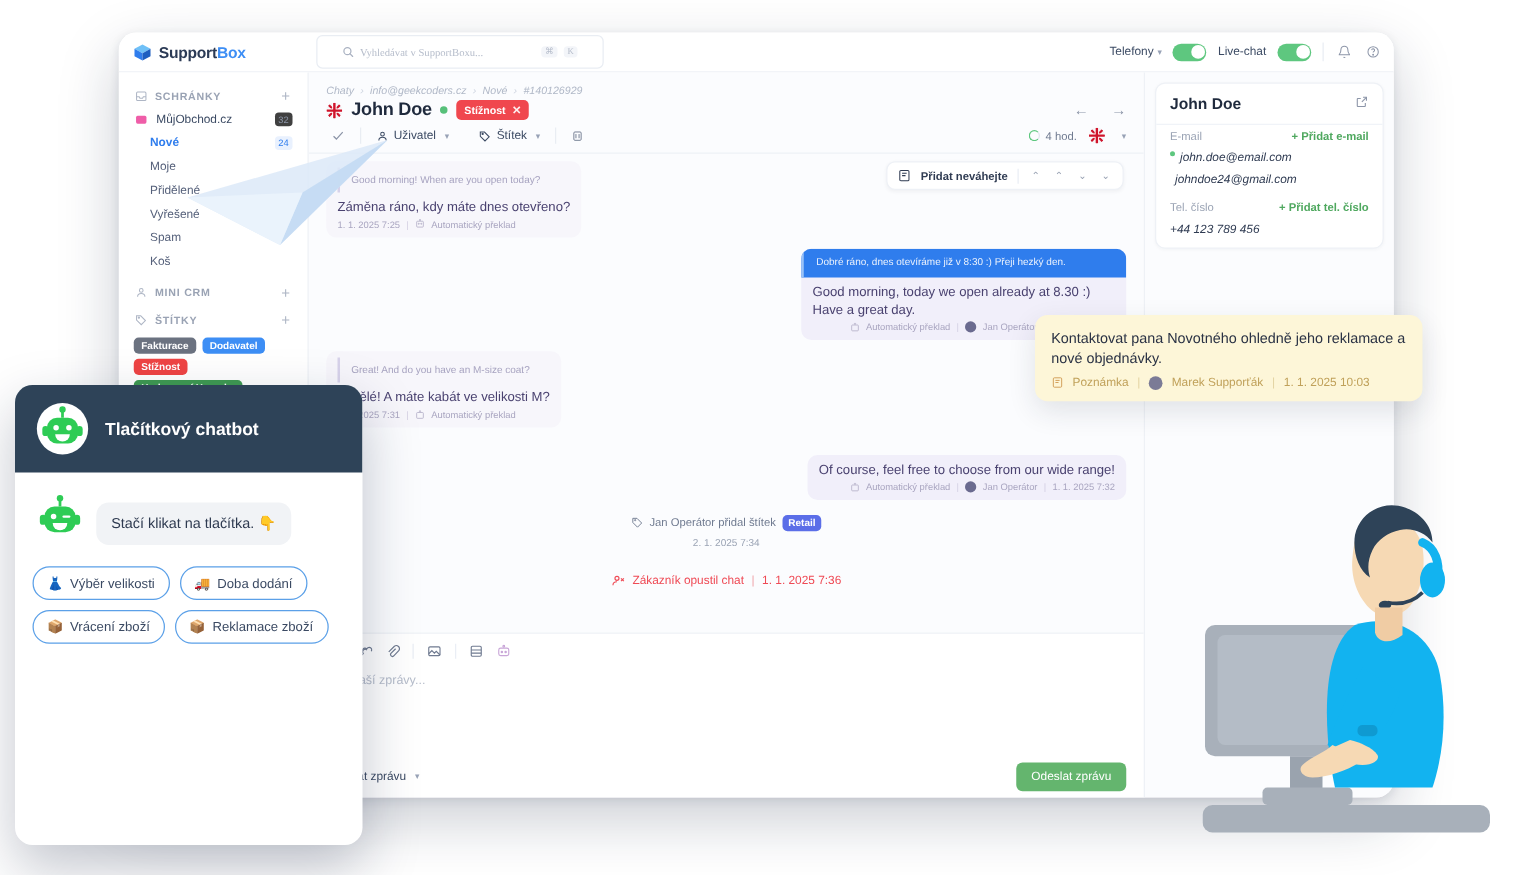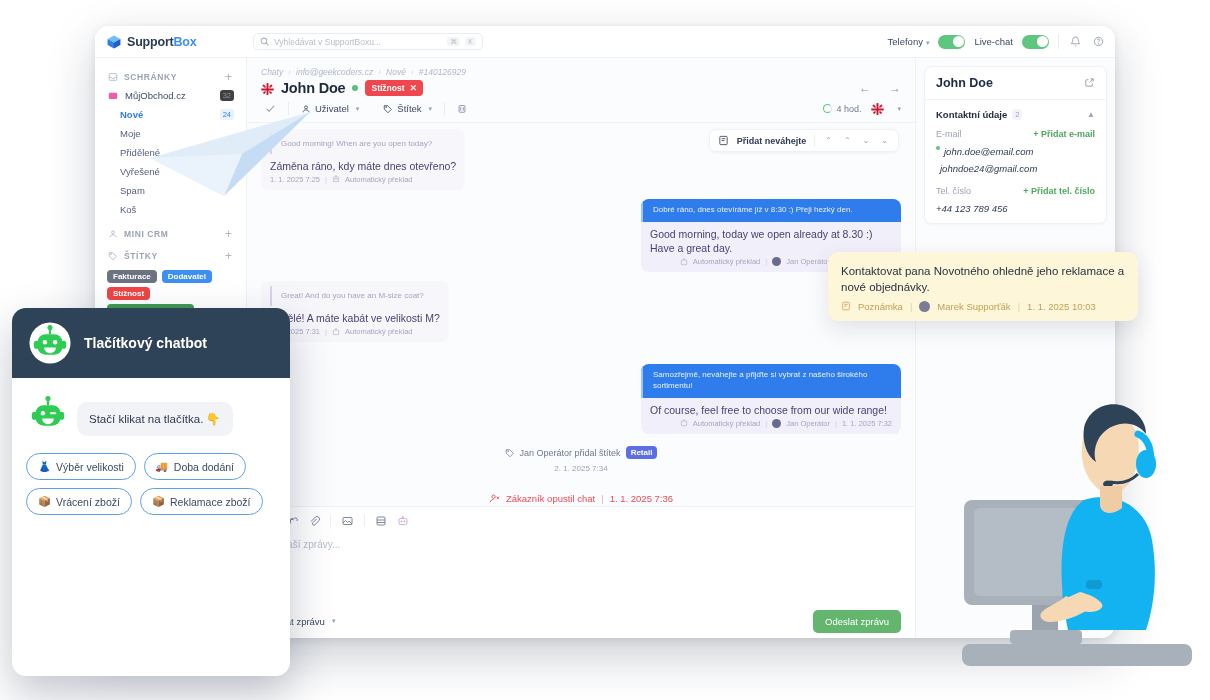--- a/index.html
+++ b/index.html
@@ -27,22 +27,22 @@
   }
 
   
   .topbar { height: 32px; display:flex; align-items:center; padding: 0 10px 0 12px;
             border-bottom: 1px solid #eef1f6; flex: 0 0 32px; background:#fff; }
   .brand { display:flex; align-items:center; gap:6px; width:128px; flex:0 0 128px; }
   .brand-cube { width:14px; height:14px; position:relative; }
   .brand-text { font-size:12.5px; font-weight:700; color:#2b3a55; letter-spacing:-.2px; }
   .brand-text .bx { color:#3d8ef5; }
   .searchwrap { flex:0 0 230px; margin-left: 18px; }
-  .searchbox { height:17px; border:1px solid #e9edf3; border-radius:5px;
-               display:flex; align-items:center; padding:0 6px; gap:5px; background:#fff; }
+  .searchbox { height:27px; border:1px solid #e9edf3; border-radius:5px;
+               display:flex; align-items:center; padding:0 20px; gap:5px; background:#fff;font-family:Liberation Serif, serif; }
   .searchbox .ph { font-size:8.5px; color:#b6bdcb; flex:1; }
   .kbd { font-size:7px; color:#b6bdcb; background:#f3f5f9; border-radius:3px; padding:1px 3px; line-height:1; }
   .topright { margin-left:auto; display:flex; align-items:center; gap:9px; }
   .tr-label { font-size:9.5px; color:#3b4a63; }
   .chev { font-size:7px; color:#98a2b6; margin-left:3px; }
   .toggle { width:27px; height:14px; border-radius:9px; background:#5ec77f; position:relative; }
   .toggle::after{ content:""; position:absolute; right:1.5px; top:1.5px; width:11px; height:11px;
                   border-radius:50%; background:#fff; }
   .toggle .tick{ position:absolute; right:4px; top:3.5px; width:4.5px; height:2.5px;
                  border-left:1.2px solid #5ec77f; border-bottom:1.2px solid #5ec77f;
@@ -474,21 +474,20 @@
                     <rect x="4" y="6" width="16" height="14" rx="2"></rect>
                     <circle cx="12" cy="3" r="1.5"></circle>
                   </svg>
                 <span>Automatický překlad</span>
               </div>
             </div>
           </div>
 
           <div class="row right" style="margin-top:22px">
             <div class="bubble out tailR">
-              <div class="orig blue">Samozřejmě, neváhejte a přijďte si vybrat z našeho širokého sortimentu!</div>
               <div class="btxt">Of course, feel free to choose from our wide range!</div>
               <div class="bmeta r">
                 <svg width="8" height="8" viewBox="0 0 24 24" fill="none" stroke="#b5b0c8" stroke-width="2">
                     <rect x="4" y="6" width="16" height="14" rx="2"></rect>
                     <circle cx="12" cy="3" r="1.5"></circle>
                   </svg>
                 <span>Automatický překlad</span>
                 <span class="msep">|</span>
                 <span class="avat"></span>
                 <span>Jan Operátor</span>
@@ -567,25 +566,20 @@
         <div class="card">
           <div class="card-hd">
             <span class="nm">John Doe</span>
             <span class="ext">
               <svg width="11" height="11" viewBox="0 0 24 24" fill="none" stroke="#8c95a8" stroke-width="1.9">
                   <path d="M14 4h6v6"></path>
                   <path d="M20 4l-8 8"></path>
                   <path d="M18 14v5a1 1 0 01-1 1H5a1 1 0 01-1-1V7a1 1 0 011-1h5"></path>
                 </svg>
             </span>
-          </div>
-          <div class="sec-hd">
-            <span class="t">Kontaktní údaje</span>
-            <span class="n">2</span>
-            <span class="car">▲</span>
           </div>
           <div class="f-row">
             <span class="f-lab">E-mail</span>
             <span class="f-add">+ Přidat e-mail</span>
           </div>
           <div class="f-val">
             <span class="gdot"></span>
             <span>john.doe@email.com</span>
           </div>
           <div class="f-val" style="padding-left:15px">

